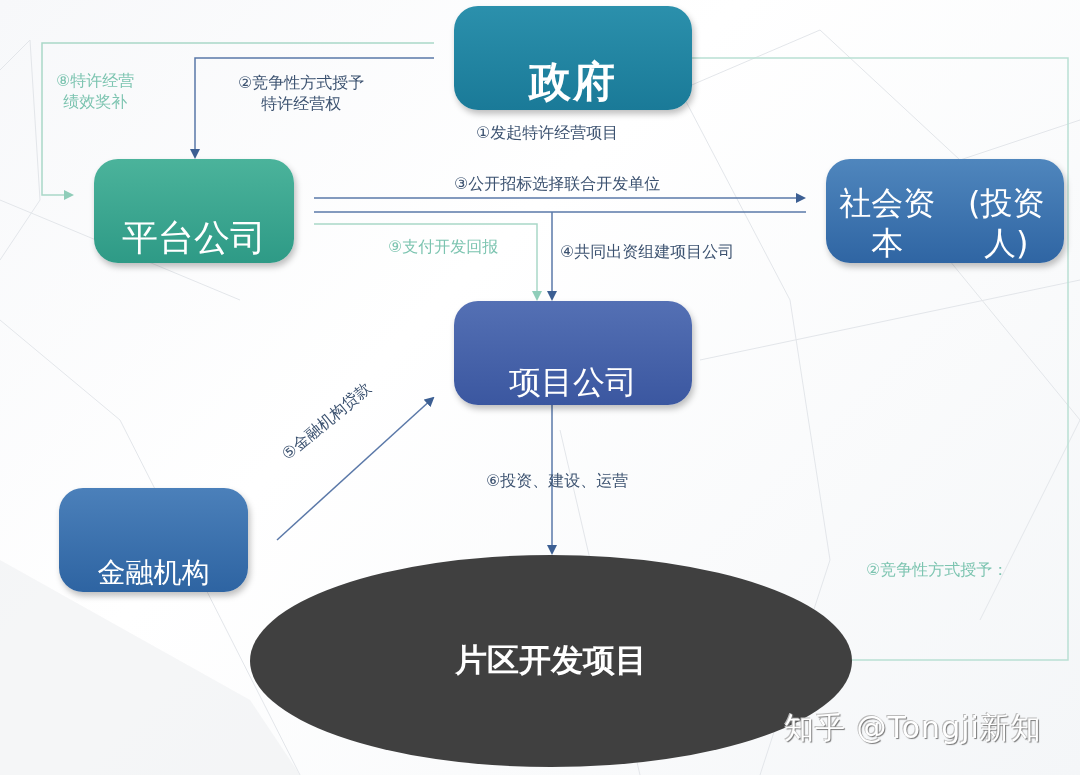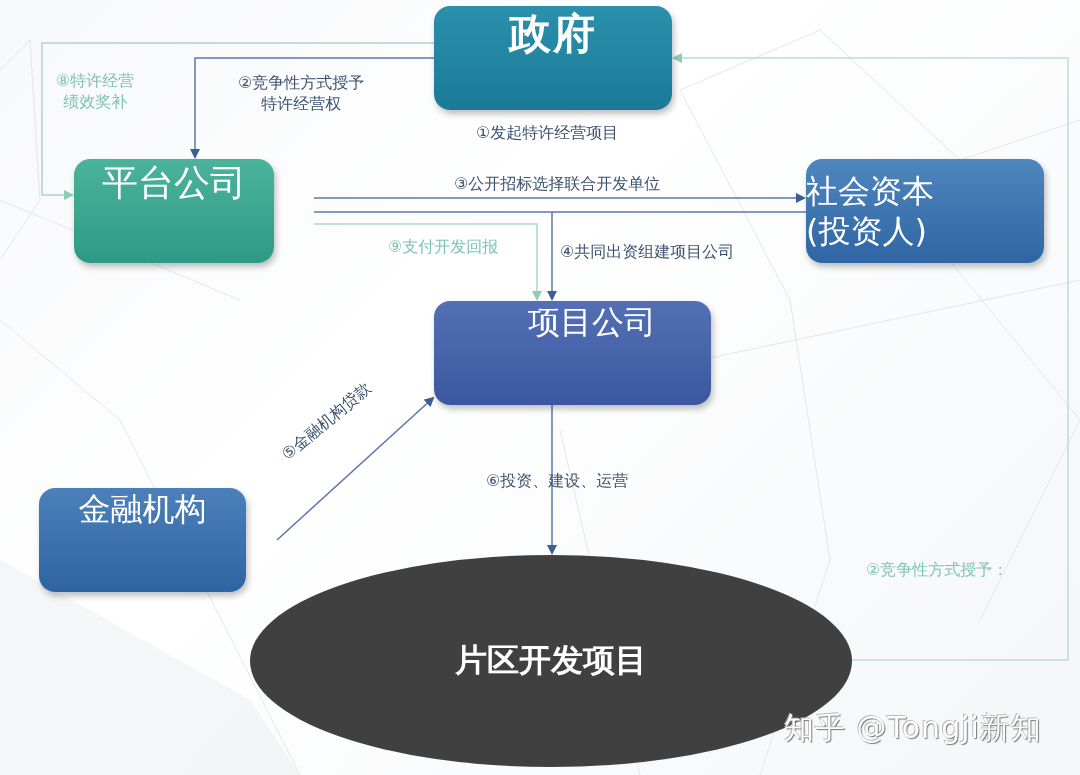--- a/index.html
+++ b/index.html
@@ -4,49 +4,49 @@
 <style>
   html, body { margin:0; padding:0; }
   body {
     width:1080px; height:775px; position:relative; overflow:hidden;
     background: linear-gradient(135deg, #f7f8fa 0%, #ffffff 40%, #f4f6f8 100%);
     font-family: "DejaVu Sans", "Liberation Sans", sans-serif;
   }
   .bg-lines { position:absolute; left:0; top:0; width:1080px; height:775px; }
   .wires { position:absolute; left:0; top:0; width:1080px; height:775px; }
   .node {
-    position:absolute; display:flex; align-items:flex-start; justify-content:center;
-    color:#ffffff; border-radius:16px; text-align:center;
+    position:absolute; display:flex; align-items:flex-end; justify-content:center;
+    color:#ffffff; border-radius:24px; text-align:center;
     box-shadow: 2px 4px 6px rgba(0,0,0,0.25);
+    margin-left: 20px;
   }
   .gov {
     left:434px; top:6px; width:238px; height:104px;
     background: linear-gradient(#2b90ac, #1a7a98);
     font-size:42px; font-weight:bold; letter-spacing:2px;
   }
   .platform {
     left:74px; top:159px; width:200px; height:104px;
     background: linear-gradient(#4bb39b, #2e9a86);
     font-size:36px;
   }
   .social {
     left:806px; top:159px; width:238px; height:104px;
     background: linear-gradient(#4f86bd, #2f65a3);
-    font-size:32px; line-height:40px; flex-direction:column;
+    font-size:32px; line-height:40px; flex-direction:row;
   }
   .project {
     left:434px; top:301px; width:238px; height:104px;
     background: linear-gradient(#5470b4, #3b57a0);
     font-size:32px;
-    padding-left:39px;
   }
   .finance {
-    left:39px; top:488px; width:207px; height:104px;
+    left:39px; top:488px; width:189px; height:104px;
     background: linear-gradient(#4b80ba, #2e64a2);
-    font-size:32px;
+    font-size:28px;
   }
   .ellipse {
     position:absolute; left:250px; top:555px; width:602px; height:212px;
     border-radius:50%; background:#404040;
     display:flex; align-items:center; justify-content:center;
     color:#ffffff; font-size:32px; font-weight:bold;
   }
   .label { position:absolute; font-size:16px; color:#3c5270; white-space:nowrap; line-height:21px; }
   .label.green { color:#7cc4b0; }
   .l1 { left:476px; top:122px; }

